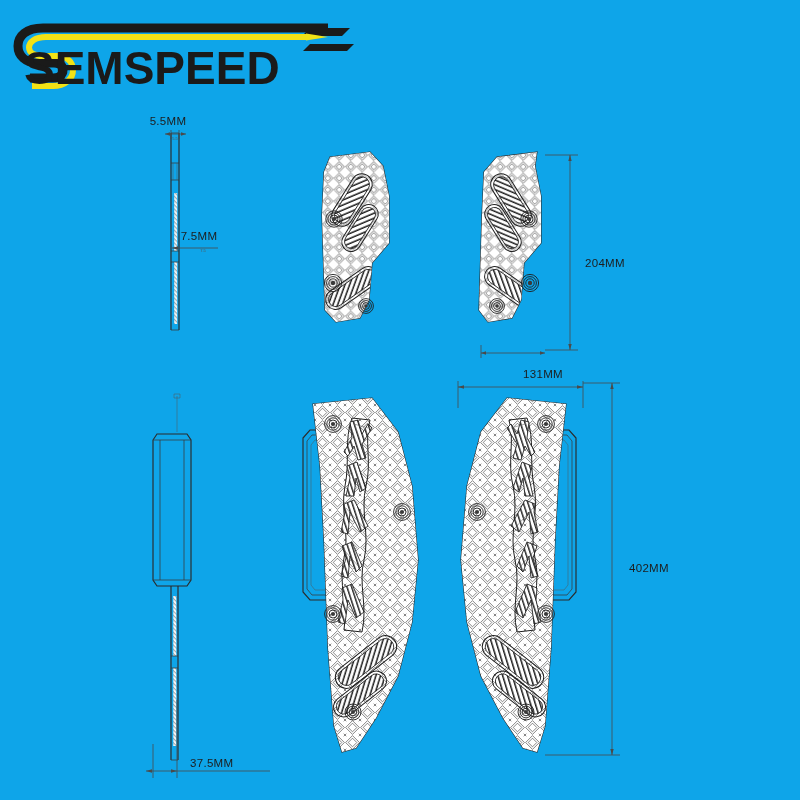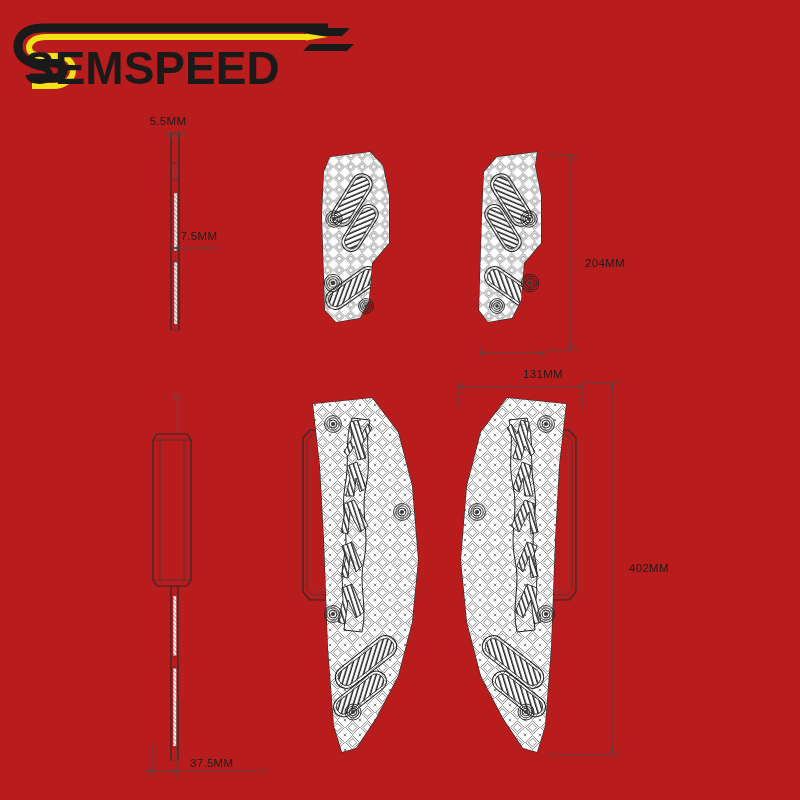--- a/index.html
+++ b/index.html
@@ -1,18 +1,18 @@
 <!DOCTYPE html>
 <html><head>
 <meta charset="utf-8">
 <style>
   html,body{margin:0;padding:0;background:#ffffff;}
   body{width:800px;height:800px;overflow:hidden;
        font-family:"Liberation Sans",sans-serif;}
-  #stage{position:relative;width:800px;height:800px;background:#b91c1c;}
+  #stage{position:relative;width:800px;height:800px;background:#0ea5e9;}
 
   
   #logo{position:absolute;left:10px;top:6px;width:350px;height:92px;}
   #logo svg{display:block;}
   .logo-text{font-family:"Liberation Sans",sans-serif;font-weight:bold;
              font-size:46px;letter-spacing:0px;}
 
   
   #draw{position:absolute;left:0;top:0;width:800px;height:800px;text-align:right;}
   #draw svg{display:block;}

